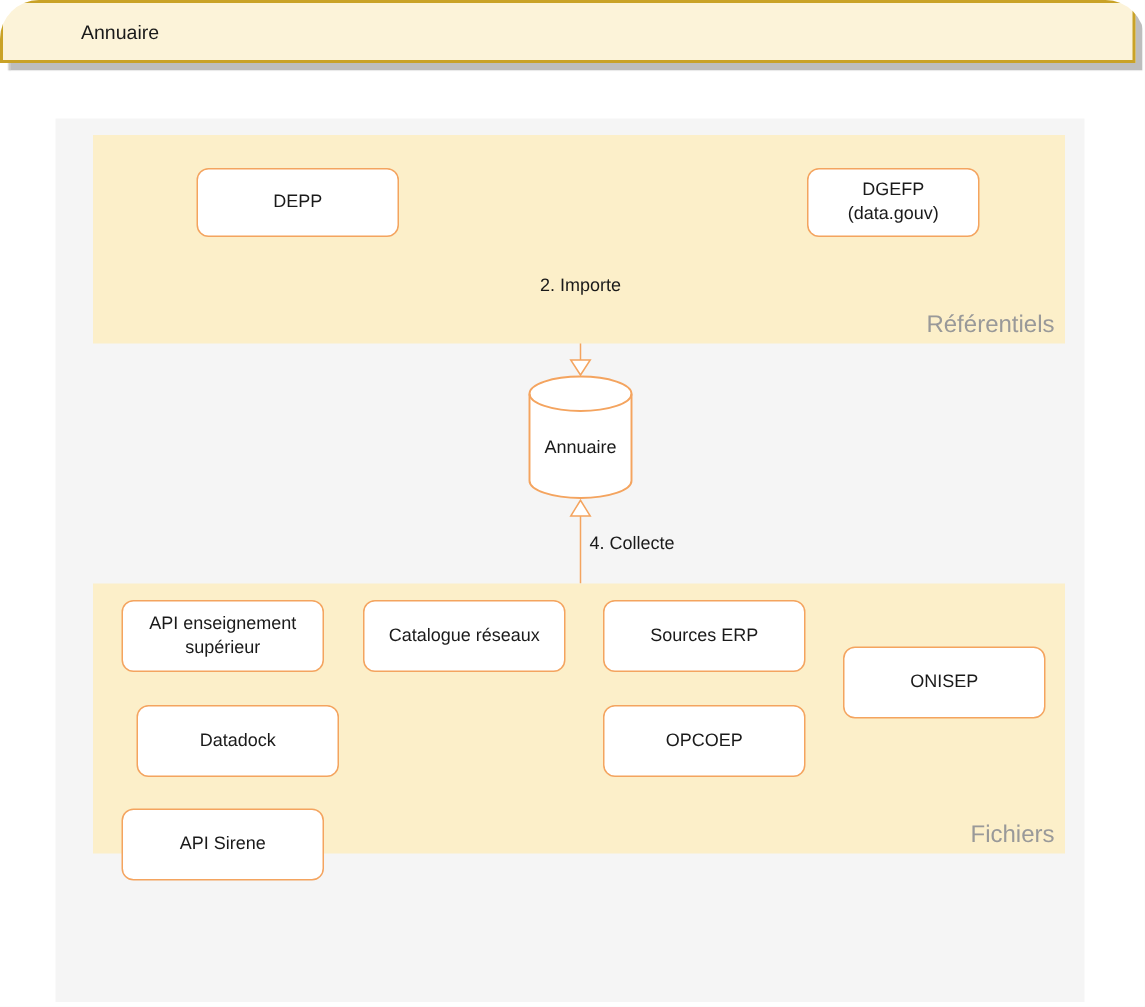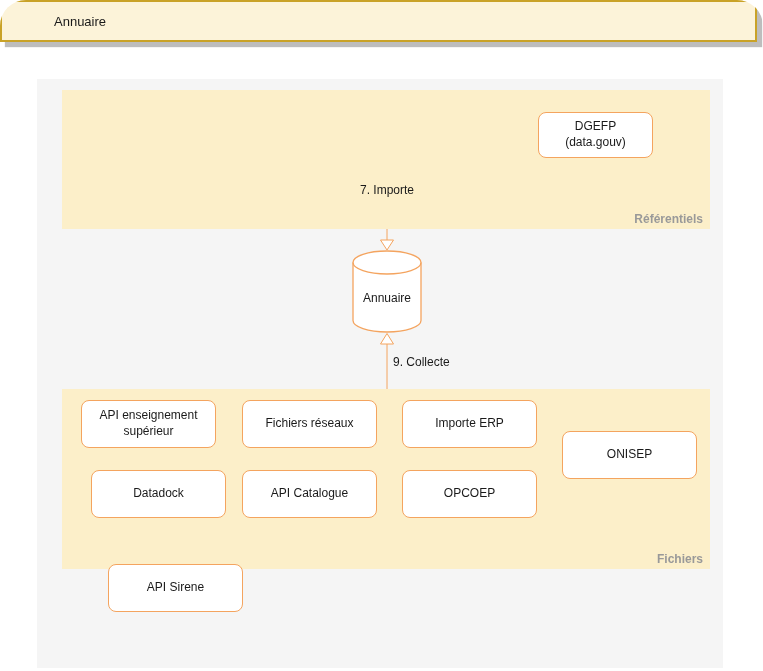--- a/index.html
+++ b/index.html
@@ -24,21 +24,21 @@
   }
   .connectors { position:absolute; left:0; top:0; width:686px; height:589px; }
 
   .container {
     position:absolute; left:25px; width:648px; background:#FCEFC9;
   }
   .referentiels { top:11px;  height:139px; }
   .sources      { top:310px; height:180px; }
   .container-label {
     position:absolute; right:7px; bottom:3px;
-    font-size:12px; color:#999999;font-weight:bold;
+    font-size:16px; color:#999999;
   }
 
   .node {
     position:absolute; box-sizing:border-box; background:#ffffff;
     border:1px solid #F4A45F; border-radius:8px;
     display:flex; align-items:center; justify-content:center;
     text-align:center; font-size:12px; color:#1a1a1a; line-height:1.3;
     padding:2px 6px;
   }
   .node-depp  { left:69px;  top:22px; width:135px; height:46px; }
@@ -46,21 +46,21 @@
 
   .src { width:135px; height:48px; }
   .src-0 { left:19px;  top:11px; }
   .src-1 { left:180px; top:11px; }
   .src-2 { left:340px; top:11px; }
   .src-3 { left:500px; top:11px;margin-top:31px; }
   .src-4 { left:19px;  top:81px;margin-left:10px; }
   .src-5 { left:180px; top:81px; }
   .src-6 { left:340px; top:81px; }
   .src-7 { left:500px; top:81px; }
-  .src-8 { left:19px;  top:175px;margin-left:27px; }
+  .src-8 { left:19px;  top:150px; }
 
   .edge-label { position:absolute; font-size:12px; color:#1a1a1a; }
   .edge-importe  { left:297px; top:104px; width:106px; text-align:center; }
   .edge-collecte { left:356px; top:276px; }
 
   .cylinder { position:absolute; left:315px; top:171px; width:70px; height:83px; }
   .cylinder svg { position:absolute; left:0; top:0; }
   .cyl-label {
     position:absolute; left:0; top:41px; width:70px; text-align:center;
     font-size:12px; color:#1a1a1a;
@@ -83,56 +83,56 @@
         <path d="M565.5,79 V125"></path>
         <path d="M161.5,125 H565.5"></path>
         <path d="M350,125 V161"></path>
         <path d="M350,265 V310"></path>
       </g>
       <polygon points="343.5,161 356.5,161 350,171" fill="#ffffff" stroke="#F4A45F" stroke-width="1"></polygon>
       <polygon points="350,254.5 343.5,265 356.5,265" fill="#ffffff" stroke="#F4A45F" stroke-width="1"></polygon>
     </svg>
 
     <section class="container referentiels">
+      <div class="node node-depp">
+        <span>DEPP</span>
+      </div>
       <div class="node node-dgefp">
         <span>DGEFP (data.gouv)</span>
       </div>
       <div class="container-label">Référentiels</div>
     </section>
 
-    <div class="edge-label edge-importe">7. Importe</div>
+    <div class="edge-label edge-importe">2. Importe</div>
 
     <div class="cylinder">
       <svg width="70" height="83" viewBox="0 0 70 83" xmlns="http://www.w3.org/2000/svg">
         <path d="M1,12.5 A34,11.5 0 0 1 69,12.5 V70.5 A34,11.5 0 0 1 1,70.5 Z" fill="#ffffff" stroke="#F4A45F" stroke-width="1.3"></path>
         <path d="M1,12.5 A34,11.5 0 0 0 69,12.5" fill="none" stroke="#F4A45F" stroke-width="1.3"></path>
       </svg>
       <span class="cyl-label">Annuaire</span>
     </div>
 
-    <div class="edge-label edge-collecte">9. Collecte</div>
+    <div class="edge-label edge-collecte">4. Collecte</div>
 
     <section class="container sources">
       <div class="node src src-0">
         <span>API enseignement supérieur</span>
       </div>
       <div class="node src src-1">
-        <span>Fichiers réseaux</span>
+        <span>Catalogue réseaux</span>
       </div>
       <div class="node src src-2">
-        <span>Importe ERP</span>
+        <span>Sources ERP</span>
       </div>
       <div class="node src src-3">
         <span>ONISEP</span>
       </div>
       <div class="node src src-4">
         <span>Datadock</span>
-      </div>
-      <div class="node src src-5">
-        <span>API Catalogue</span>
       </div>
       <div class="node src src-6">
         <span>OPCOEP</span>
       </div>
       <div class="node src src-8">
         <span>API Sirene</span>
       </div>
       <div class="container-label">Fichiers</div>
     </section>
 

